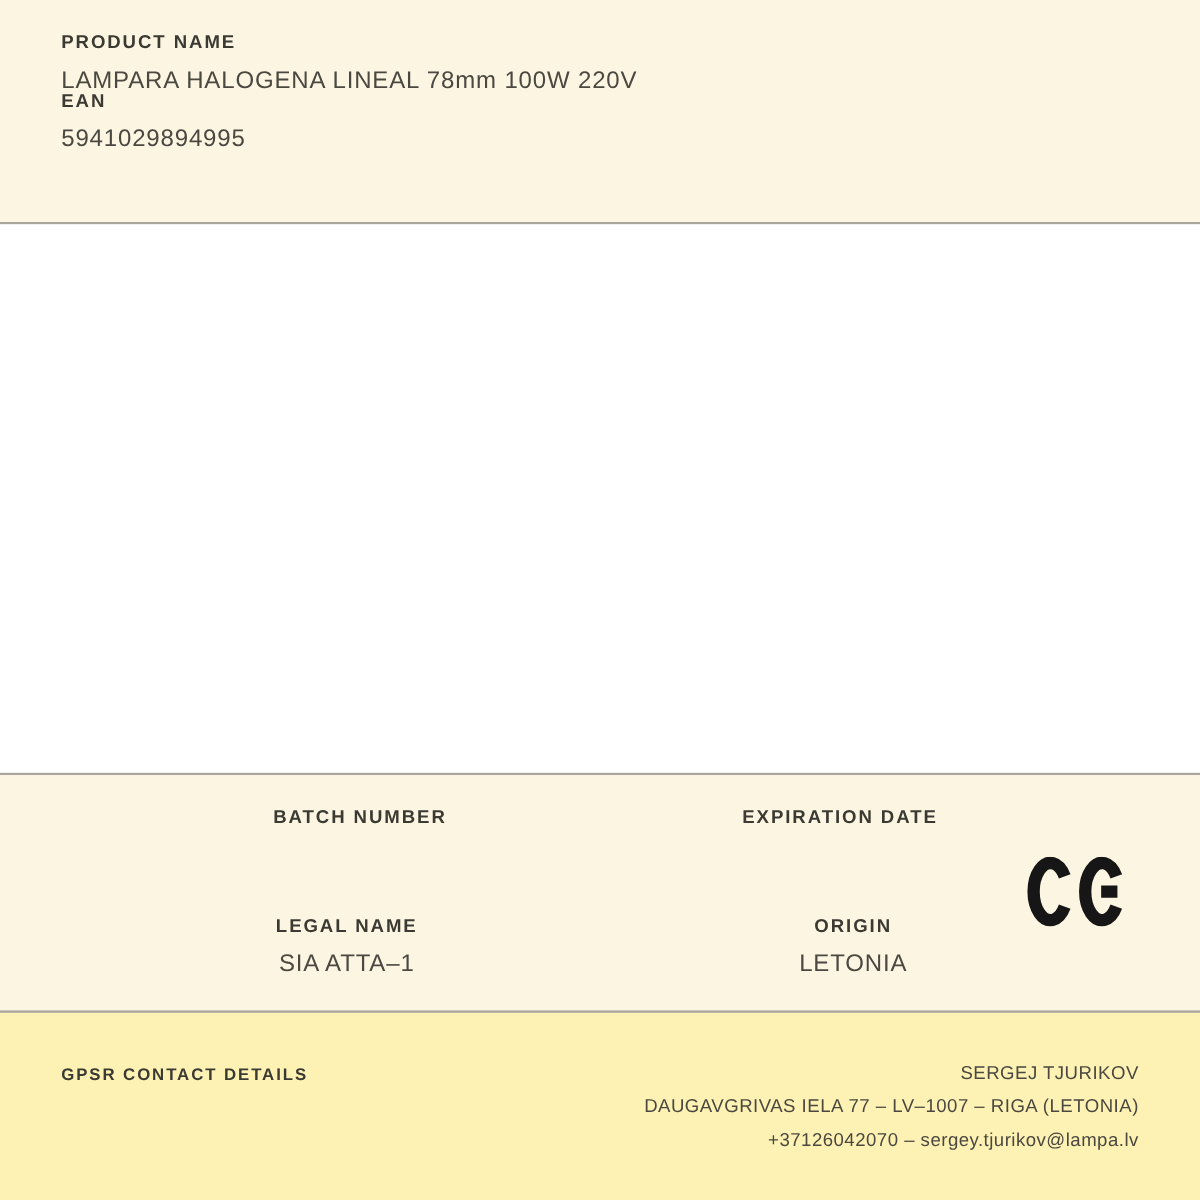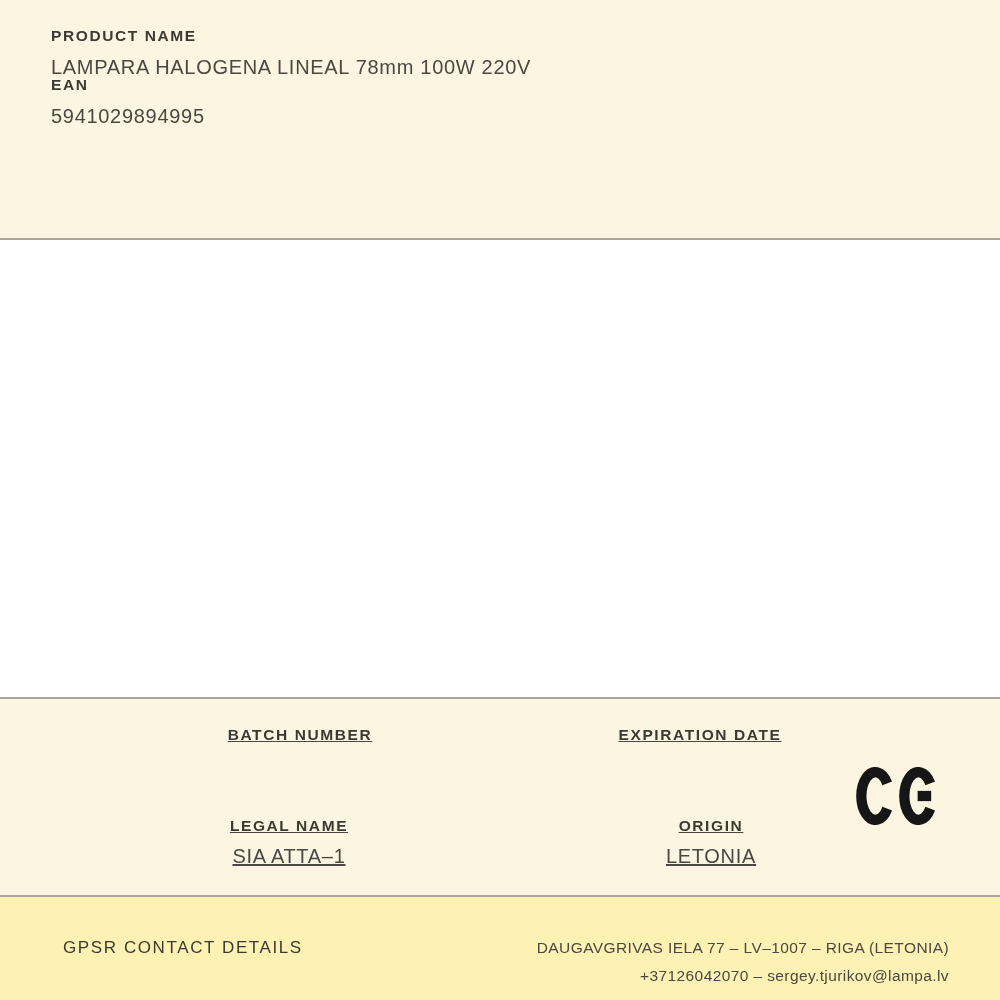--- a/index.html
+++ b/index.html
@@ -13,21 +13,21 @@
   * { margin: 0; padding: 0; box-sizing: border-box; }
   html, body { width: 1000px; background: #fff; }
   body {
     font-family: "Liberation Sans", sans-serif;
     color: var(--body-text);
   }
   .page { width: 1000px; height: 1000px; overflow: hidden; }
 
   
   .section-product {
-    height: 240px;
+    height: 187px;
     background: var(--section-bg-cream);
     border-bottom: 2px solid var(--divider);
     padding: 27px 50px 0 51px;
   }
   .field-label {
     font-size: 15.5px;
     font-weight: bold;
     letter-spacing: 1.6px;
     color: var(--heading-text);
     line-height: 18px;
@@ -48,21 +48,20 @@
     border-bottom: 2px solid var(--divider);
   }
 
   
   .section-details {
     position: relative;
     height: 198px;
     background: var(--section-bg-cream);
     border-bottom: 2px solid var(--divider);
     padding: 27px 100px 0 100px;
-    text-decoration: underline;
   }
   .detail-row { display: flex; }
   .detail-col { flex: 1 1 0; text-align: center; }
   .detail-label {
     font-size: 15.5px;
     font-weight: bold;
     letter-spacing: 1.6px;
     color: var(--heading-text);
     line-height: 18px;
   }
@@ -88,26 +87,25 @@
   
   .section-gpsr {
     height: 156px;
     background: var(--section-bg-yellow);
     padding: 37px 51px 0 51px;
     display: flex;
     justify-content: space-between;
     align-items: flex-start;
   }
   .gpsr-label {
-    font-size: 17px;
-    font-weight: normal;
+    font-size: 14px;
+    font-weight: bold;
     letter-spacing: 1.6px;
     color: var(--heading-text);
     line-height: 28px;
-    margin-left: 12px;
   }
   .gpsr-contact {
     text-align: right;
     font-size: 15.5px;
     letter-spacing: 0.4px;
     color: var(--body-text);
     line-height: 28px;
   }
 </style>
 </head>
@@ -156,18 +154,19 @@
           <path d="M 80.5 17.5 A 15 25.5 0 1 0 80.5 44.5"></path>
           <path d="M 67 31 H 81.5"></path>
         </g>
       </svg>
     </div>
   </section>
 
   <footer class="section-gpsr">
     <div class="gpsr-label">GPSR CONTACT DETAILS</div>
     <div class="gpsr-contact">
+      <div>SERGEJ TJURIKOV</div>
       <div>DAUGAVGRIVAS IELA 77 – LV–1007 – RIGA (LETONIA)</div>
       <div>+37126042070 – sergey.tjurikov@lampa.lv</div>
     </div>
   </footer>
 
 </div>
 
 </body></html>

